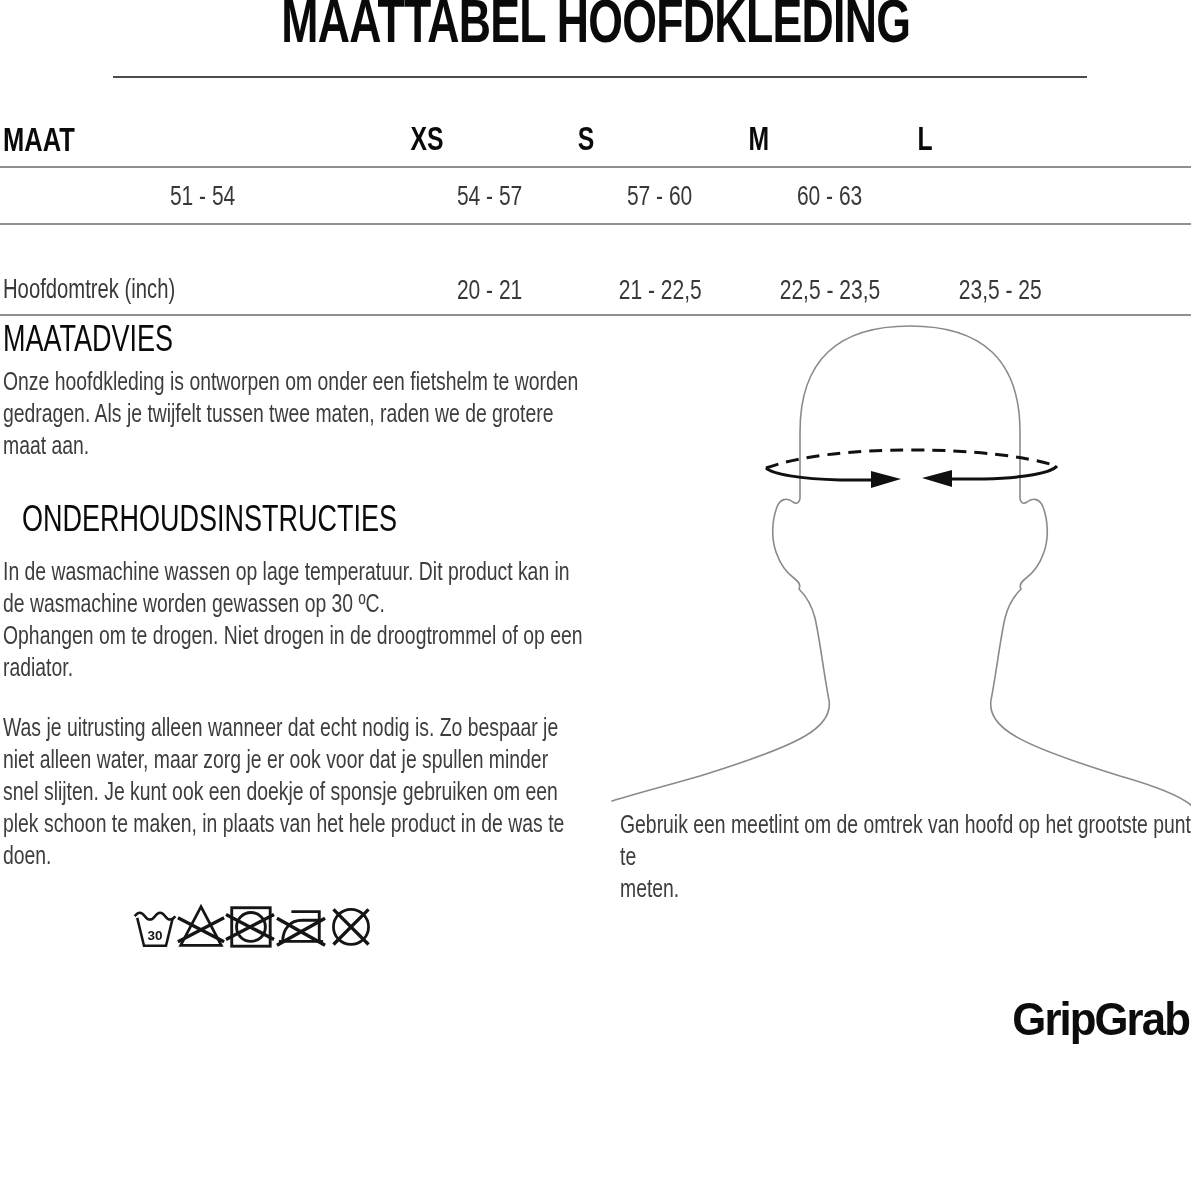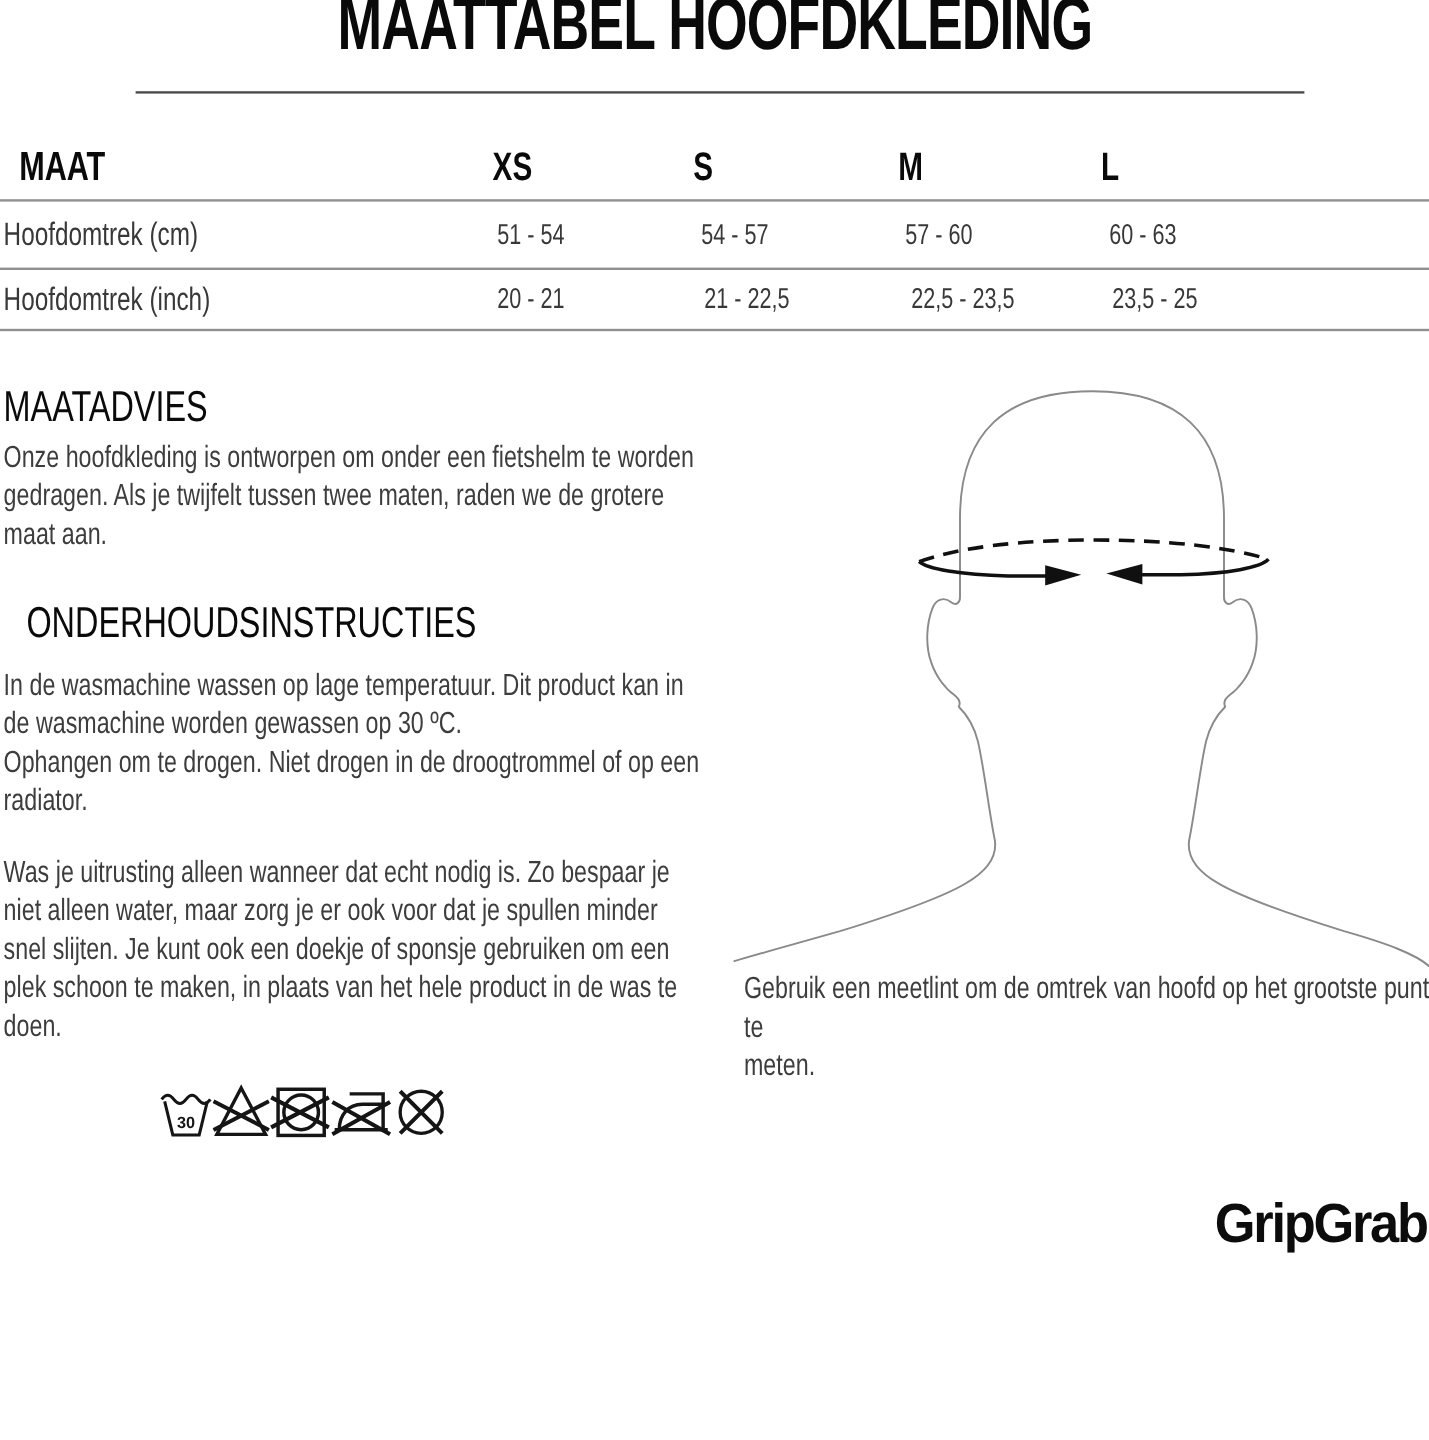--- a/index.html
+++ b/index.html
@@ -17,27 +17,27 @@
   .title-rule { position:absolute; left:113px; top:76px; width:974px; height:2px; background:#4c4c4c; }
 
   
   .size-table { position:absolute; left:0; top:112px; width:1191px; }
   .trow {
     display:grid; grid-template-columns:405px 170px 170px 170px 170px 1fr;
     align-items:center; border-bottom:2px solid #909090;
   }
   .trow.header { height:54px; }
   .trow.r1 { height:55px; }
-  .trow.r2 { height:49px; }
-  .th-label { font-size:34px; font-weight:900; color:#0a0a0a; padding-left:16px; }
+  .trow.r2 { height:49px;margin-top:40px; }
+  .th-label { font-size:34px; font-weight:900; color:#0a0a0a; padding-left:3px; }
   .th-label > span, .td-label > span { display:inline-block; transform:scaleX(.75); transform-origin:0 50%; white-space:nowrap; }
   .th-size { text-align:left; font-size:33px; font-weight:900; color:#0a0a0a; }
   .th-size > span, .td-val > span { display:inline-block; transform:scaleX(.75); transform-origin:50% 50%; white-space:nowrap; }
   .td-label { font-size:27px; font-weight:400; color:#383838; padding-left:3px; }
-  .td-val { font-size:24px; font-weight:400; color:#383838; }
+  .td-val { text-align:center; font-size:28px; font-weight:400; color:#383838; }
 
   
   .sec-heading {
     position:absolute; left:3px; font-size:36px; line-height:36px; font-weight:400; color:#0a0a0a; white-space:nowrap;
   }
   .sec-heading > span { display:inline-block; transform:scaleX(.75); transform-origin:0 0; }
   .body-text {
     position:absolute; left:3px; width:780px; font-size:25.5px; line-height:32px;
     font-weight:400; color:#3d3d3d; white-space:pre-line;
     transform:scaleX(.76); transform-origin:0 0;
@@ -87,21 +87,20 @@
   <div class="size-table">
     <div class="trow header">
       <div class="th-label"><span>MAAT</span></div>
       <div class="th-size"><span>XS</span></div>
       <div class="th-size"><span>S</span></div>
       <div class="th-size"><span>M</span></div>
       <div class="th-size"><span>L</span></div>
       <div></div>
     </div>
     <div class="trow r1">
-      <div class="td-label"><span>Hoofdomtrek (cm)</span></div>
       <div class="td-val"><span>51 - 54</span></div>
       <div class="td-val"><span>54 - 57</span></div>
       <div class="td-val"><span>57 - 60</span></div>
       <div class="td-val"><span>60 - 63</span></div>
       <div></div>
     </div>
     <div class="trow r2">
       <div class="td-label"><span>Hoofdomtrek (inch)</span></div>
       <div class="td-val"><span>20 - 21</span></div>
       <div class="td-val"><span>21 - 22,5</span></div>

